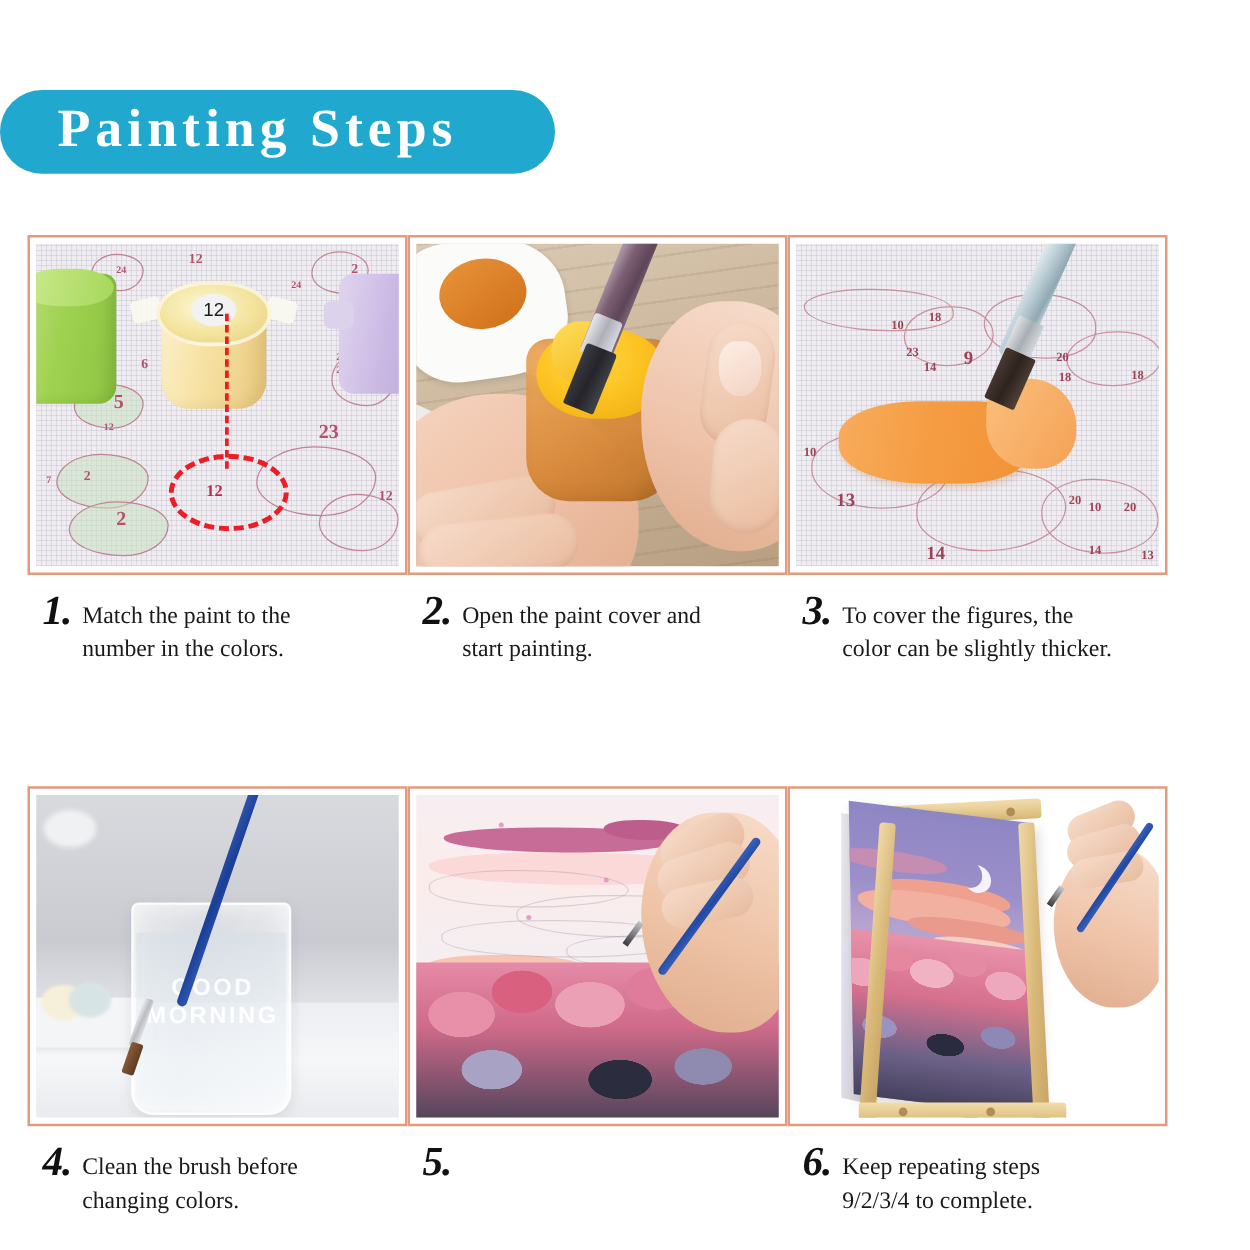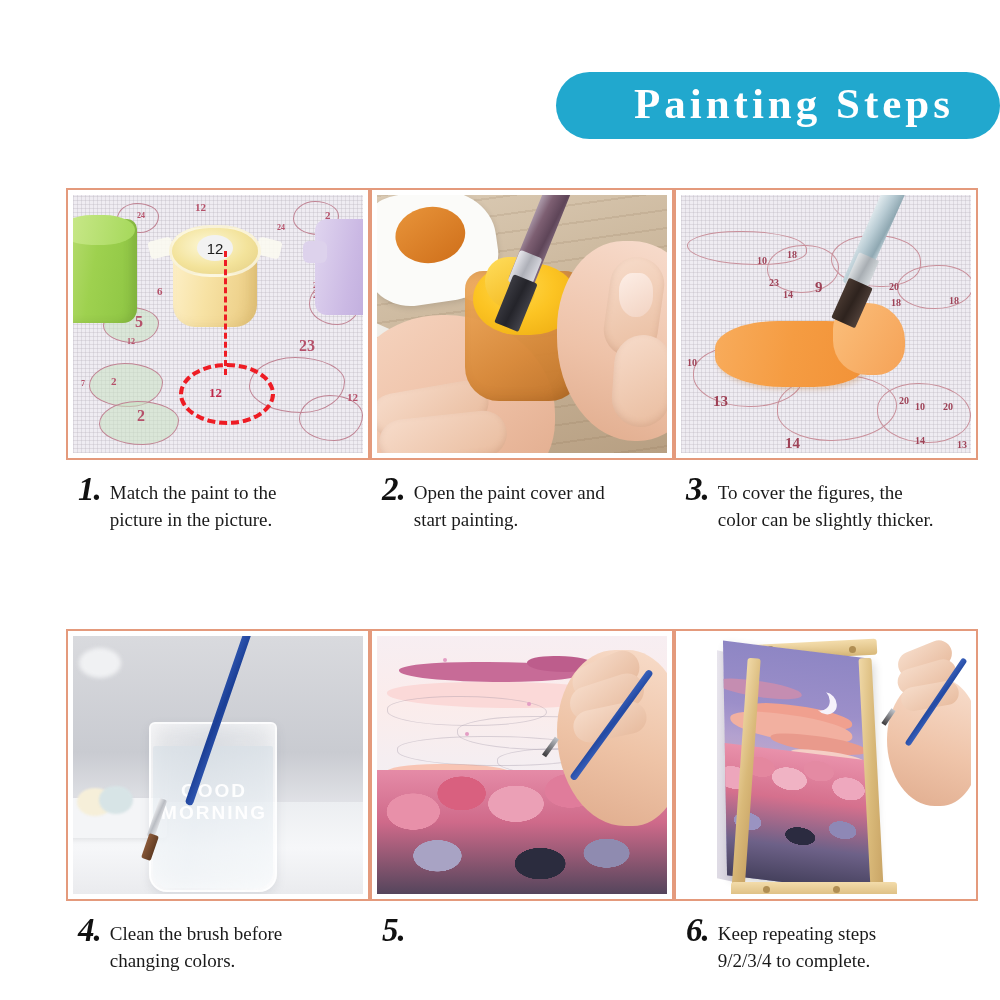--- a/index.html
+++ b/index.html
@@ -18,21 +18,21 @@
     width: 1000px;
     height: 1000px;
     background: #ffffff;
   }
 
   
   .title-wrap {
     position: absolute;
     left: 0; top: 72px;
     width: 1000px;
-    text-align: right;
+    text-align: left;
   }
   .title-pill {
     display: inline-block;
     background: #21A8CE;
     border-radius: 34px;
     padding: 10px 46px 14px 46px;
     min-width: 444px;
   }
   .title-text {
     display: block;
@@ -47,21 +47,21 @@
 
   
   .grid {
     position: absolute;
     left: 22px;
     top: 188px;
     width: 956px;
   }
   .row {
     display: flex;
-    justify-content: flex-end;
+    justify-content: flex-start;
     width: 956px;
   }
   .row.row2 { margin-top: 96px; }
 
   .cell { width: 304px; }
 
   
   .frame {
     width: 304px;
     height: 272px;
@@ -570,21 +570,21 @@
             </div>
 
             <div class="dash-line"></div>
             <div class="dash-ellipse"></div>
             <span class="dash-num">12</span>
           </div>
         </div>
         <div class="caption">
           <span class="step-num">1.</span>
           <span class="step-text">Match the paint to the
-picture in the picture.</span>
+number in the colors.</span>
         </div>
       </div>
 
       <div class="cell">
         <div class="frame">
           <div class="photo p2">
             <div class="wood-lines"></div>
             <div class="pencil"></div>
             <div class="handL"></div>
             <div class="finger f1"></div>

